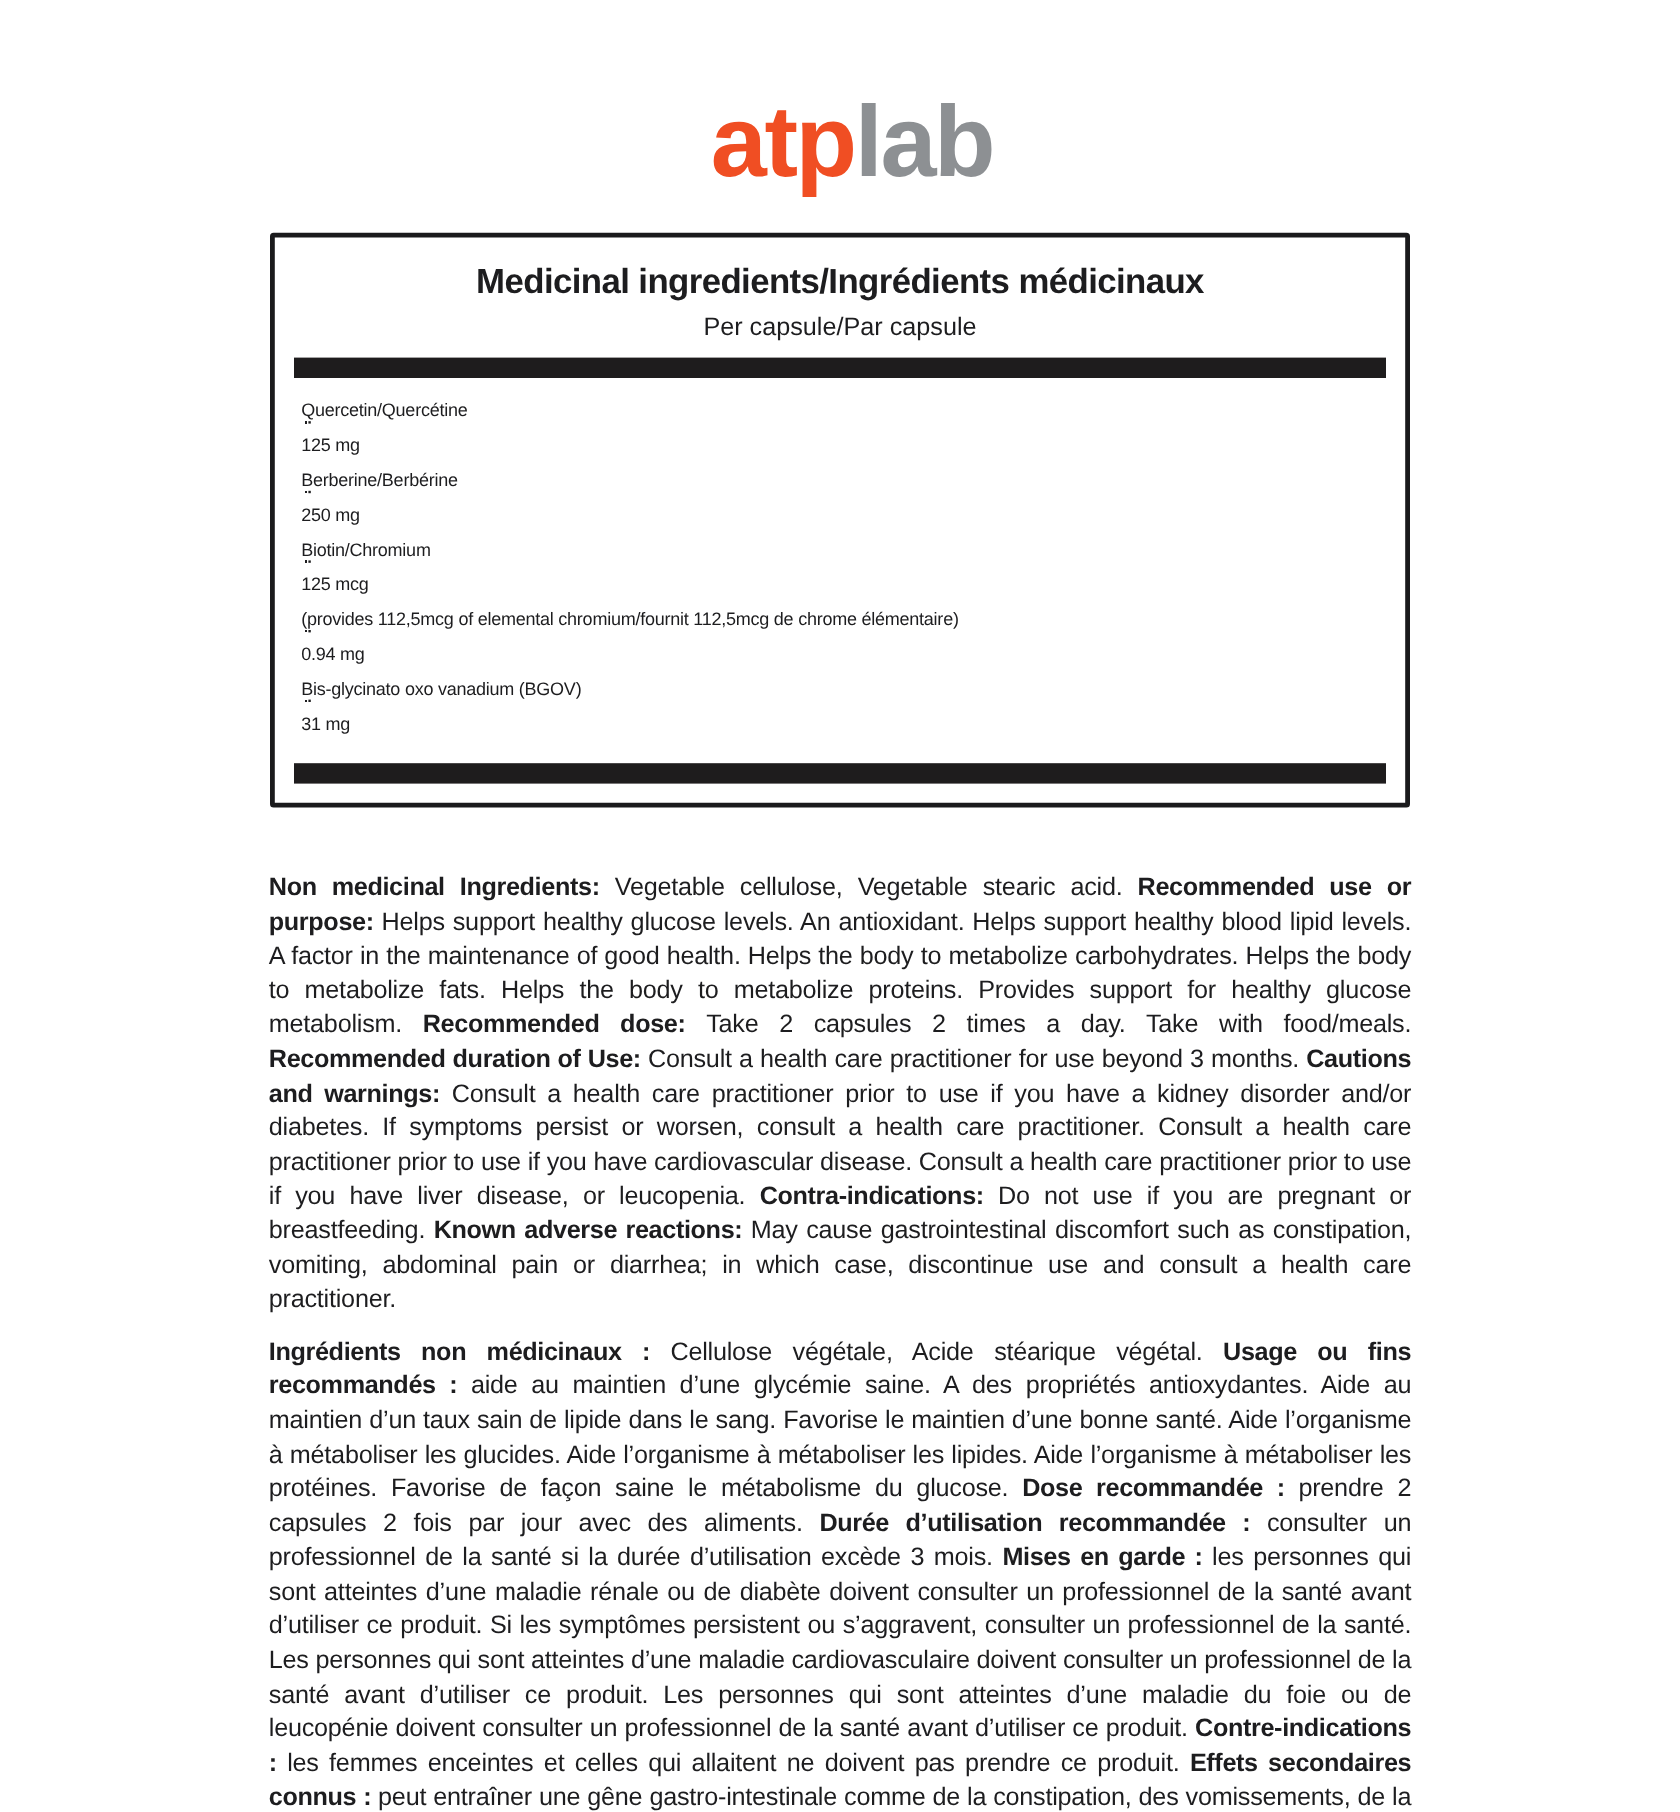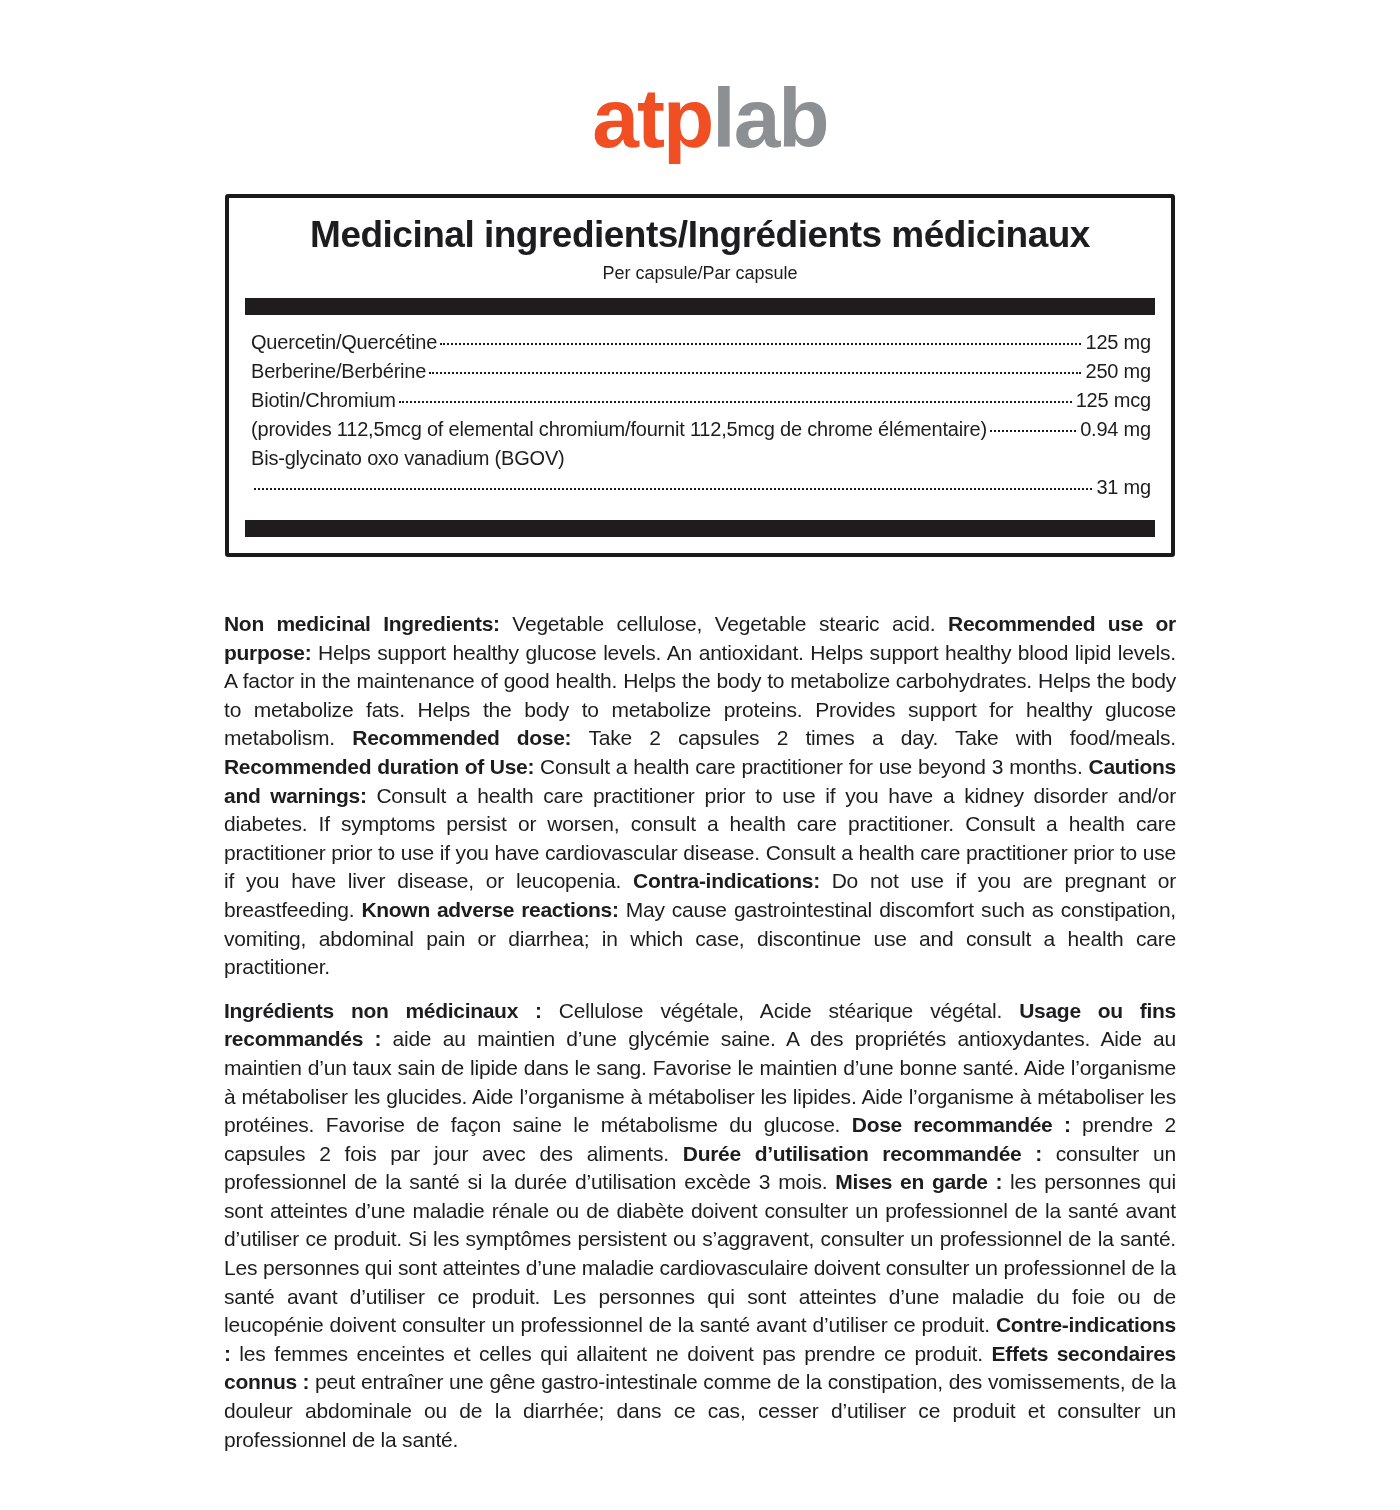--- a/index.html
+++ b/index.html
@@ -30,46 +30,47 @@
     width: 950px;
     margin: 30px auto 0 auto;
     border: 4px solid #1a1a1c;
     border-radius: 3px;
     padding: 20px 16px 16px 16px;
     background: #ffffff;
   }
   .panel-title {
     text-align: center;
     font-weight: bold;
-    font-size: 37px;
+    font-size: 29px;
     letter-spacing: -0.5px;
     line-height: 34px;
   }
   .panel-subtitle {
     text-align: center;
-    font-size: 18px;
+    font-size: 21px;
     margin-top: 10px;
     line-height: 22px;
   }
   .bar {
     height: 17px;
     background: #1e1c1d;
     margin-top: 14px;
   }
   .bar.bottom { margin-top: 10px; }
   .ing-list {
     padding: 13px 4px 8px 6px;
   }
   .ing-row {
     display: flex;
     align-items: baseline;
-    font-size: 20px;
+    font-size: 15px;
     line-height: 29px;
     letter-spacing: -0.2px;
     white-space: nowrap;
+    flex-direction: column;
   }
   .ing-name { flex: 0 0 auto; }
   .leader { flex: 1 1 auto; position: relative; min-width: 10px; }
   .leader::after {
     content: "";
     position: absolute;
     left: 3px;
     right: 4px;
     bottom: 4px;
     border-bottom: 2.6px dotted #1d1d1f;

